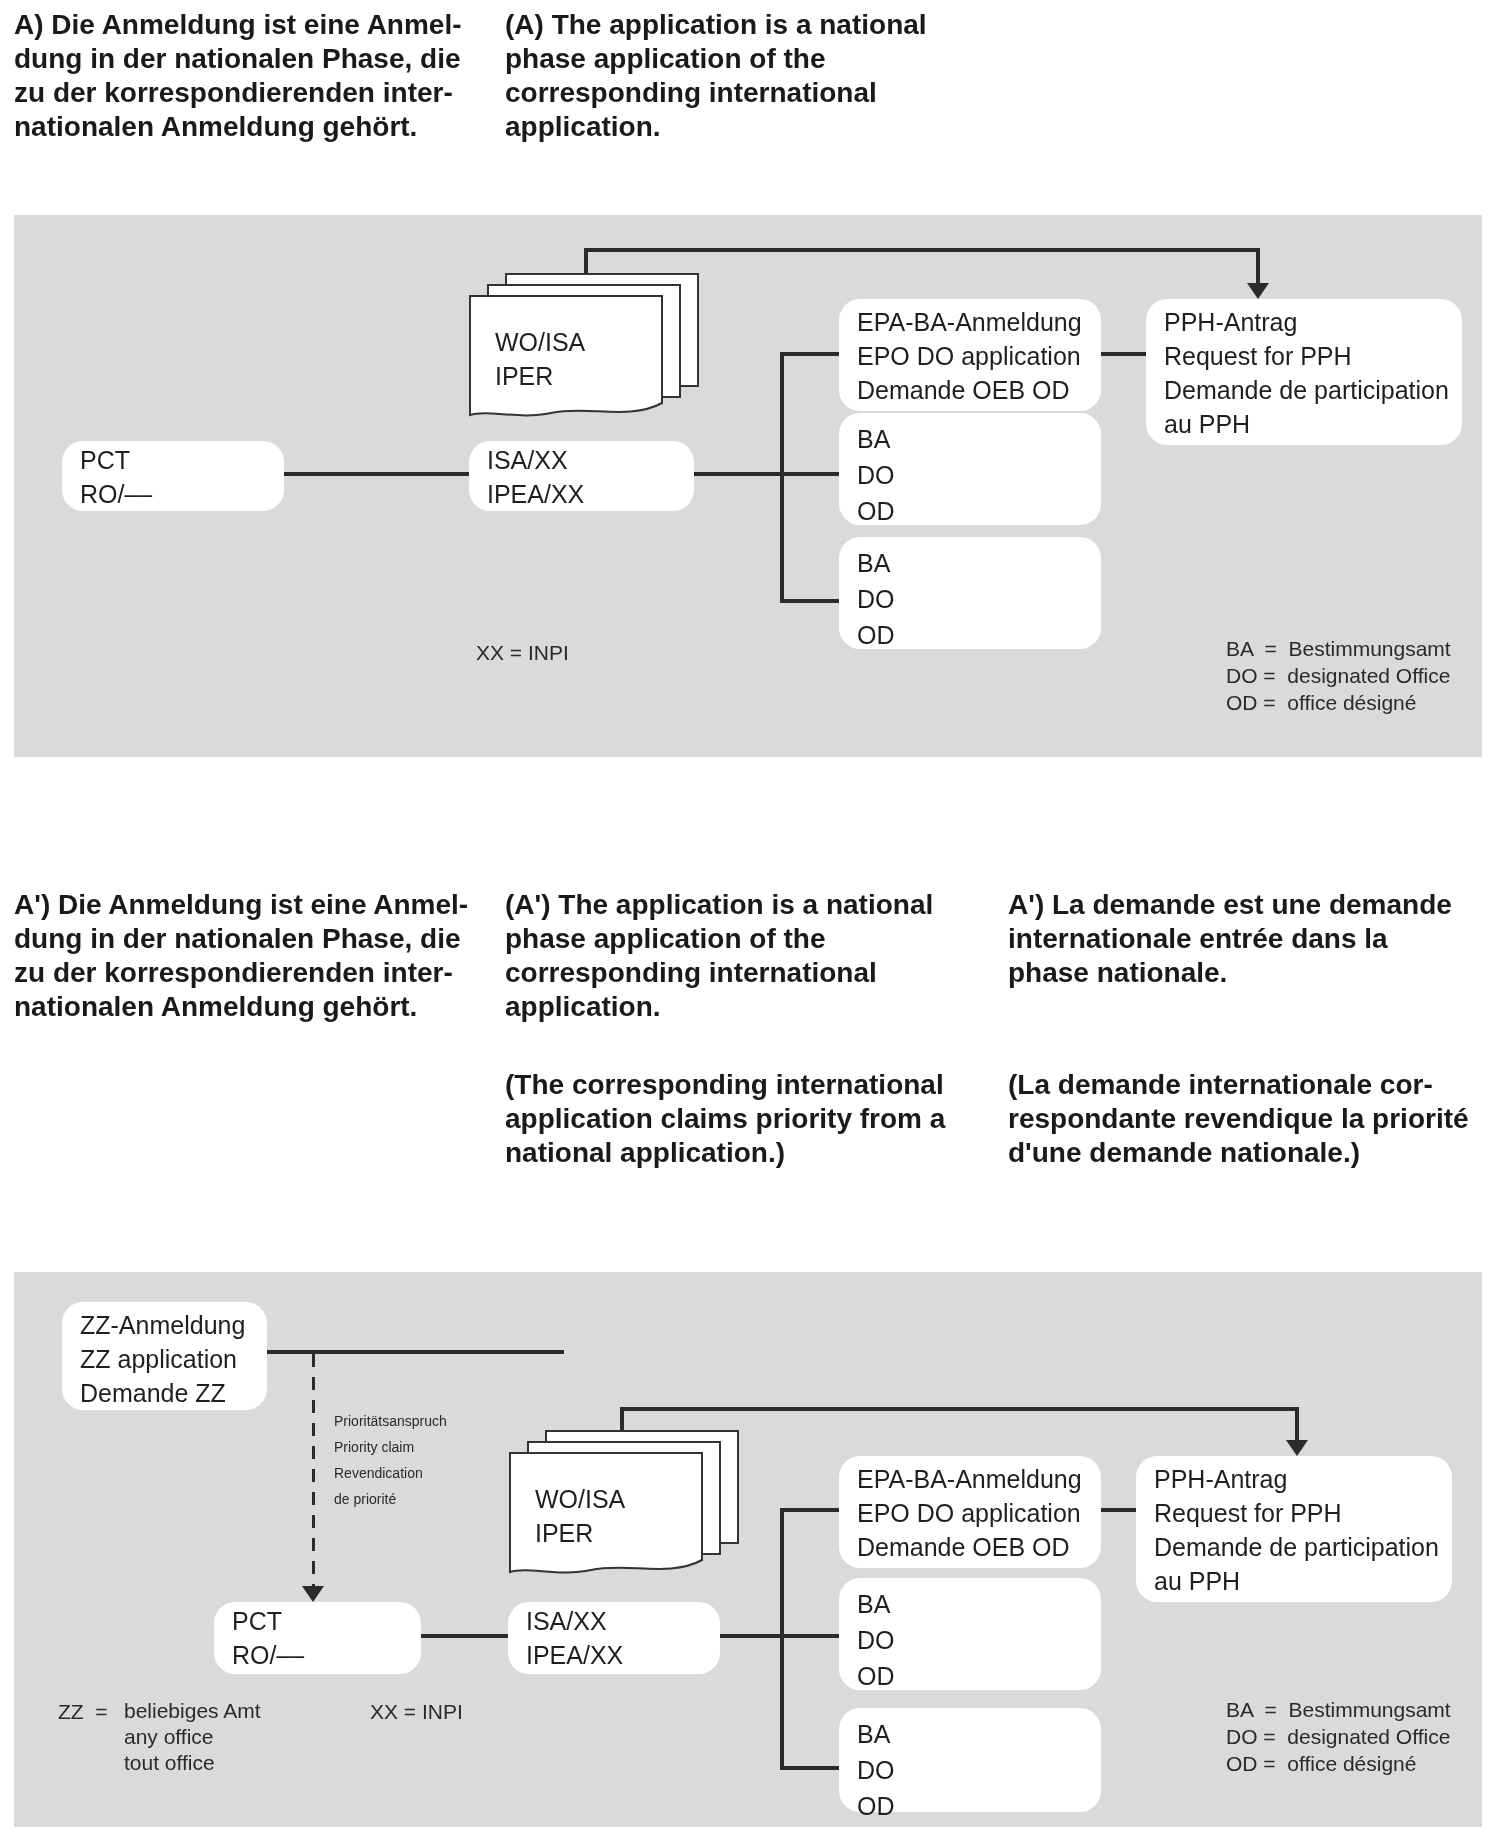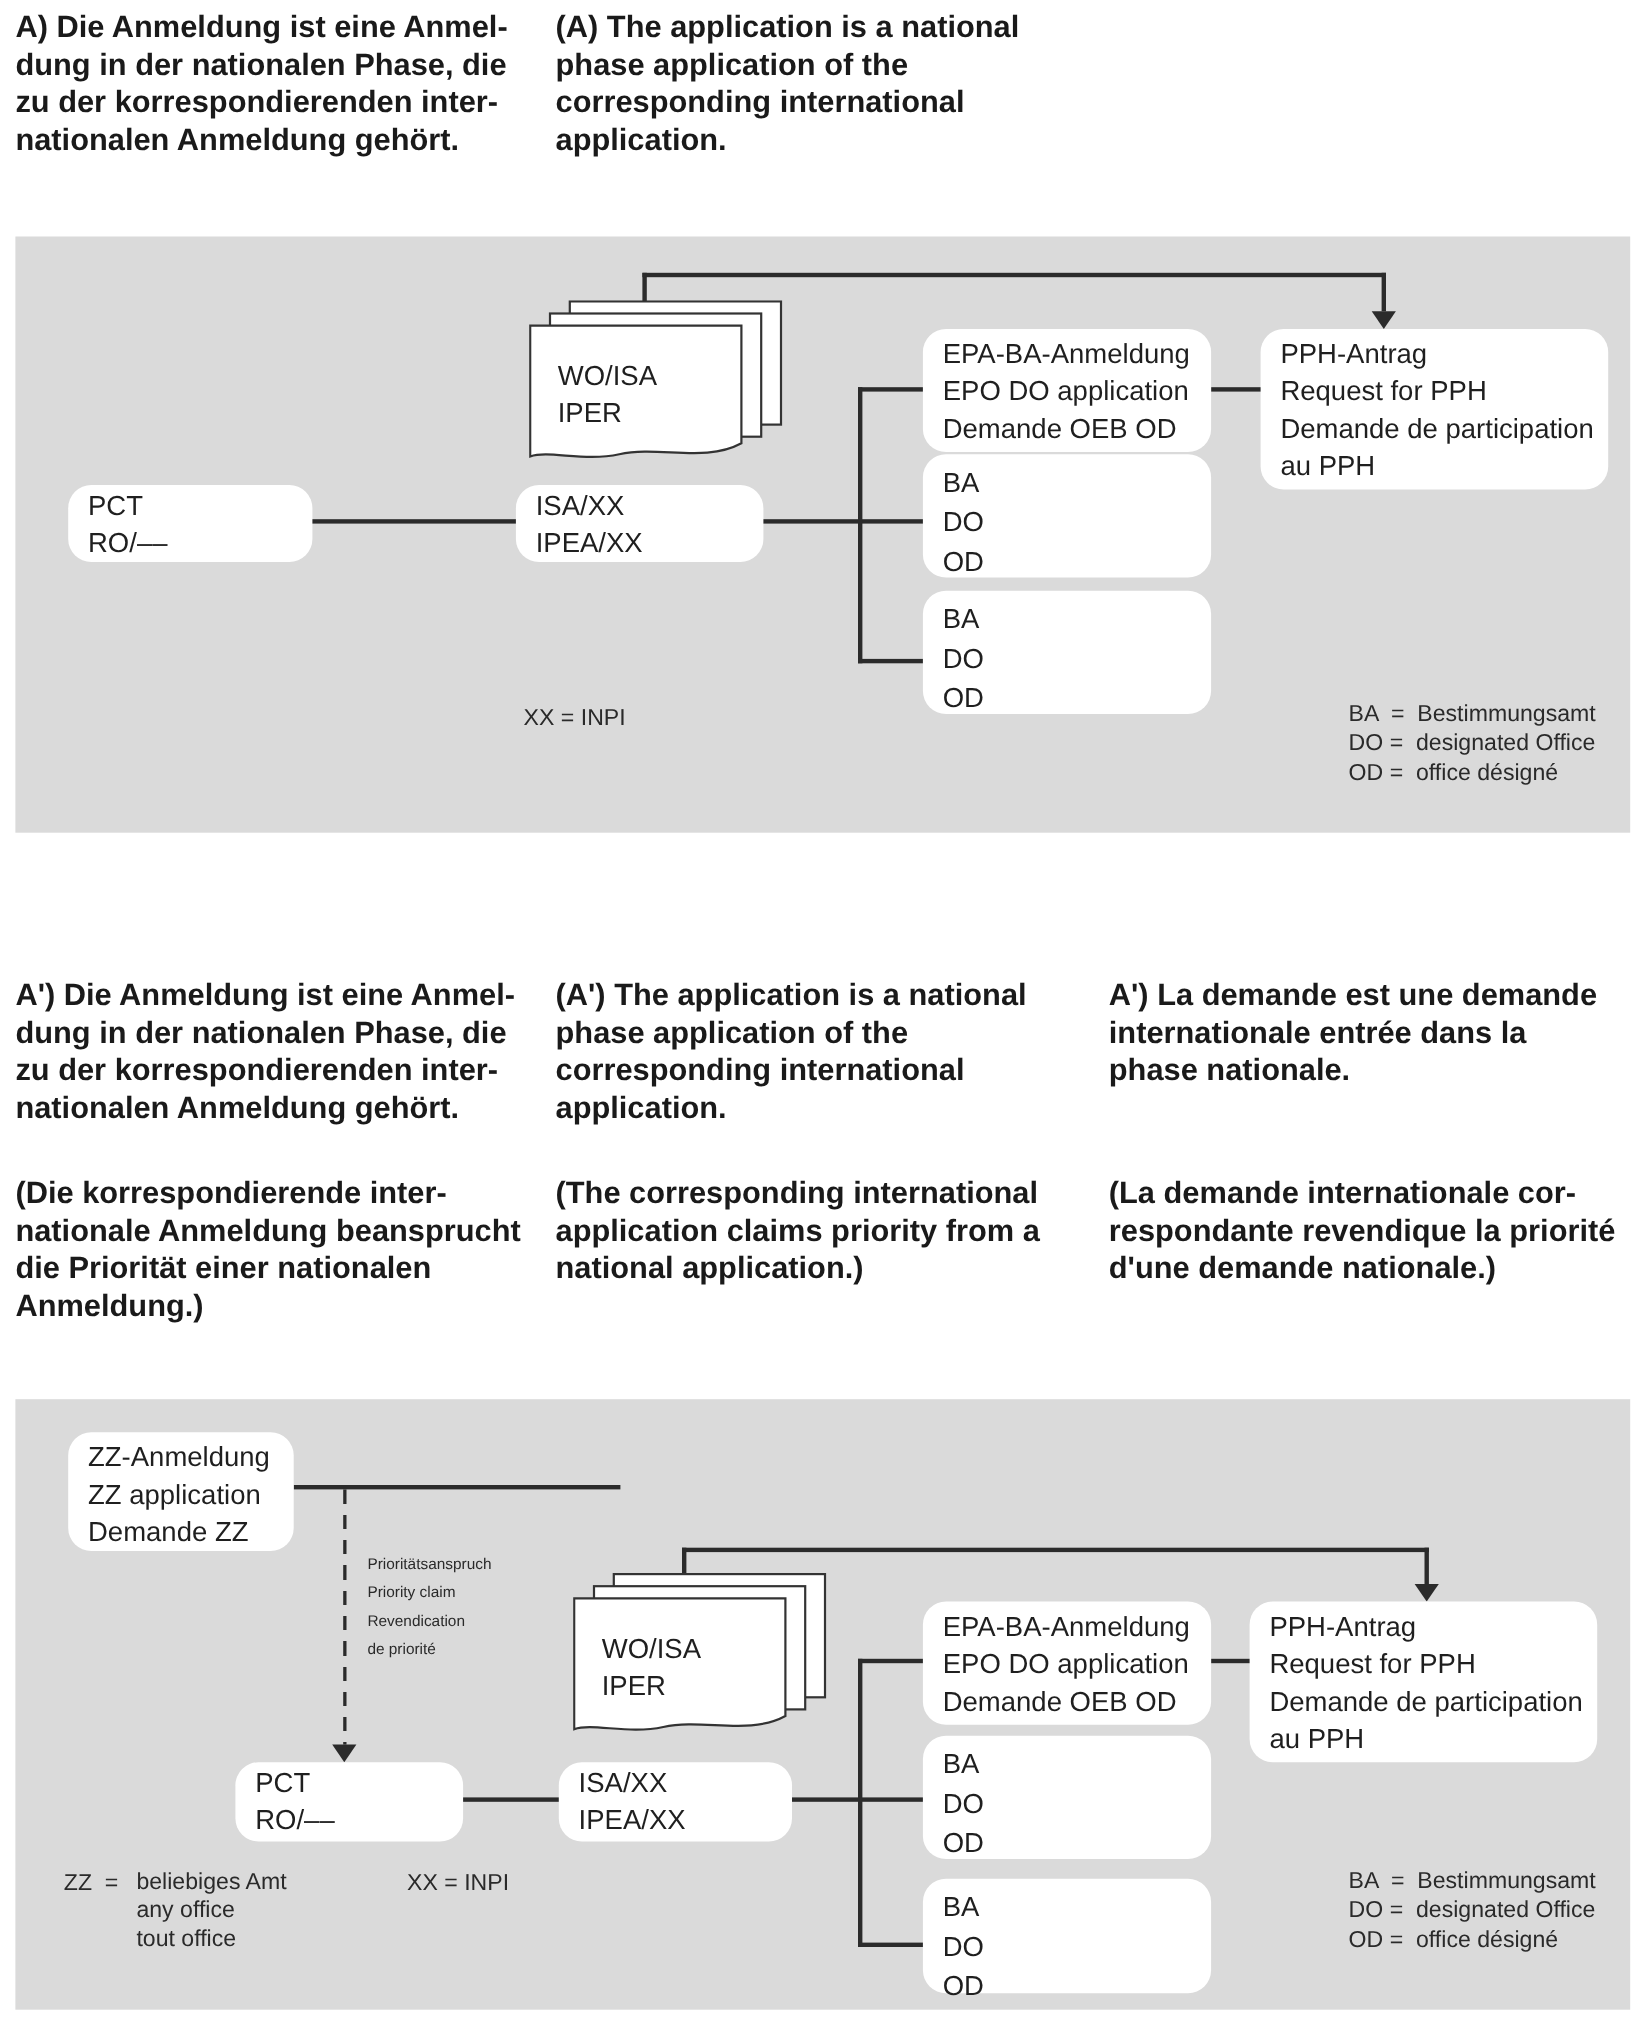--- a/index.html
+++ b/index.html
@@ -12,21 +12,21 @@
         white-space:pre-line;color:#1f1f1f;padding:6px 0 0 18px;box-sizing:border-box;border-radius:21px;}
   .hline{position:absolute;height:4px;background:#2b2b2b;}
   .vline{position:absolute;width:4px;background:#2b2b2b;}
   .dashv{position:absolute;width:3px;
          background:repeating-linear-gradient(to bottom,#2b2b2b 0 13px,transparent 13px 23px);}
   .tri{position:absolute;width:0;height:0;border-left:11px solid transparent;
        border-right:11px solid transparent;border-top:16px solid #2b2b2b;}
   .small{position:absolute;font-size:21px;line-height:27px;color:#2a2a2a;
          white-space:pre;}
   .plabel{position:absolute;font-size:14px;line-height:26px;color:#2a2a2a;white-space:pre-line;}
-  .stack{position:absolute;margin-left:12px;}
+  .stack{position:absolute;}
   .stack svg{position:absolute;left:0;top:0;}
   .stacklabel{position:absolute;left:26px;top:52px;font-size:25px;line-height:34px;
               white-space:pre-line;color:#1f1f1f;}
 </style>
 </head>
 <body>
 
 <div class="page">
 
   <div class="para" style="left:14px;top:8px;width:486px">A) Die Anmeldung ist eine Anmel-
@@ -83,24 +83,20 @@
     <div class="small" style="left:462px;top:424px">XX = INPI</div>
     <div class="small" style="left:1212px;top:420px">BA  =  Bestimmungsamt
 DO =  designated Office
 OD =  office désigné</div>
   </div>
 
   <div class="para" style="left:14px;top:888px;width:486px">A') Die Anmeldung ist eine Anmel-
 dung in der nationalen Phase, die
 zu der korrespondierenden inter-
 nationalen Anmeldung gehört.</div>
-  <div class="para" style="left:14px;top:1068px;width:486px">(Die korrespondierende inter-
-nationale Anmeldung beansprucht
-die Priorität einer nationalen
-Anmeldung.)</div>
   <div class="para" style="left:505px;top:888px;width:486px">(A') The application is a national
 phase application of the
 corresponding international
 application.</div>
   <div class="para" style="left:505px;top:1068px;width:486px">(The corresponding international
 application claims priority from a
 national application.)</div>
   <div class="para" style="left:1008px;top:888px;width:480px">A') La demande est une demande
 internationale entrée dans la
 phase nationale.</div>

